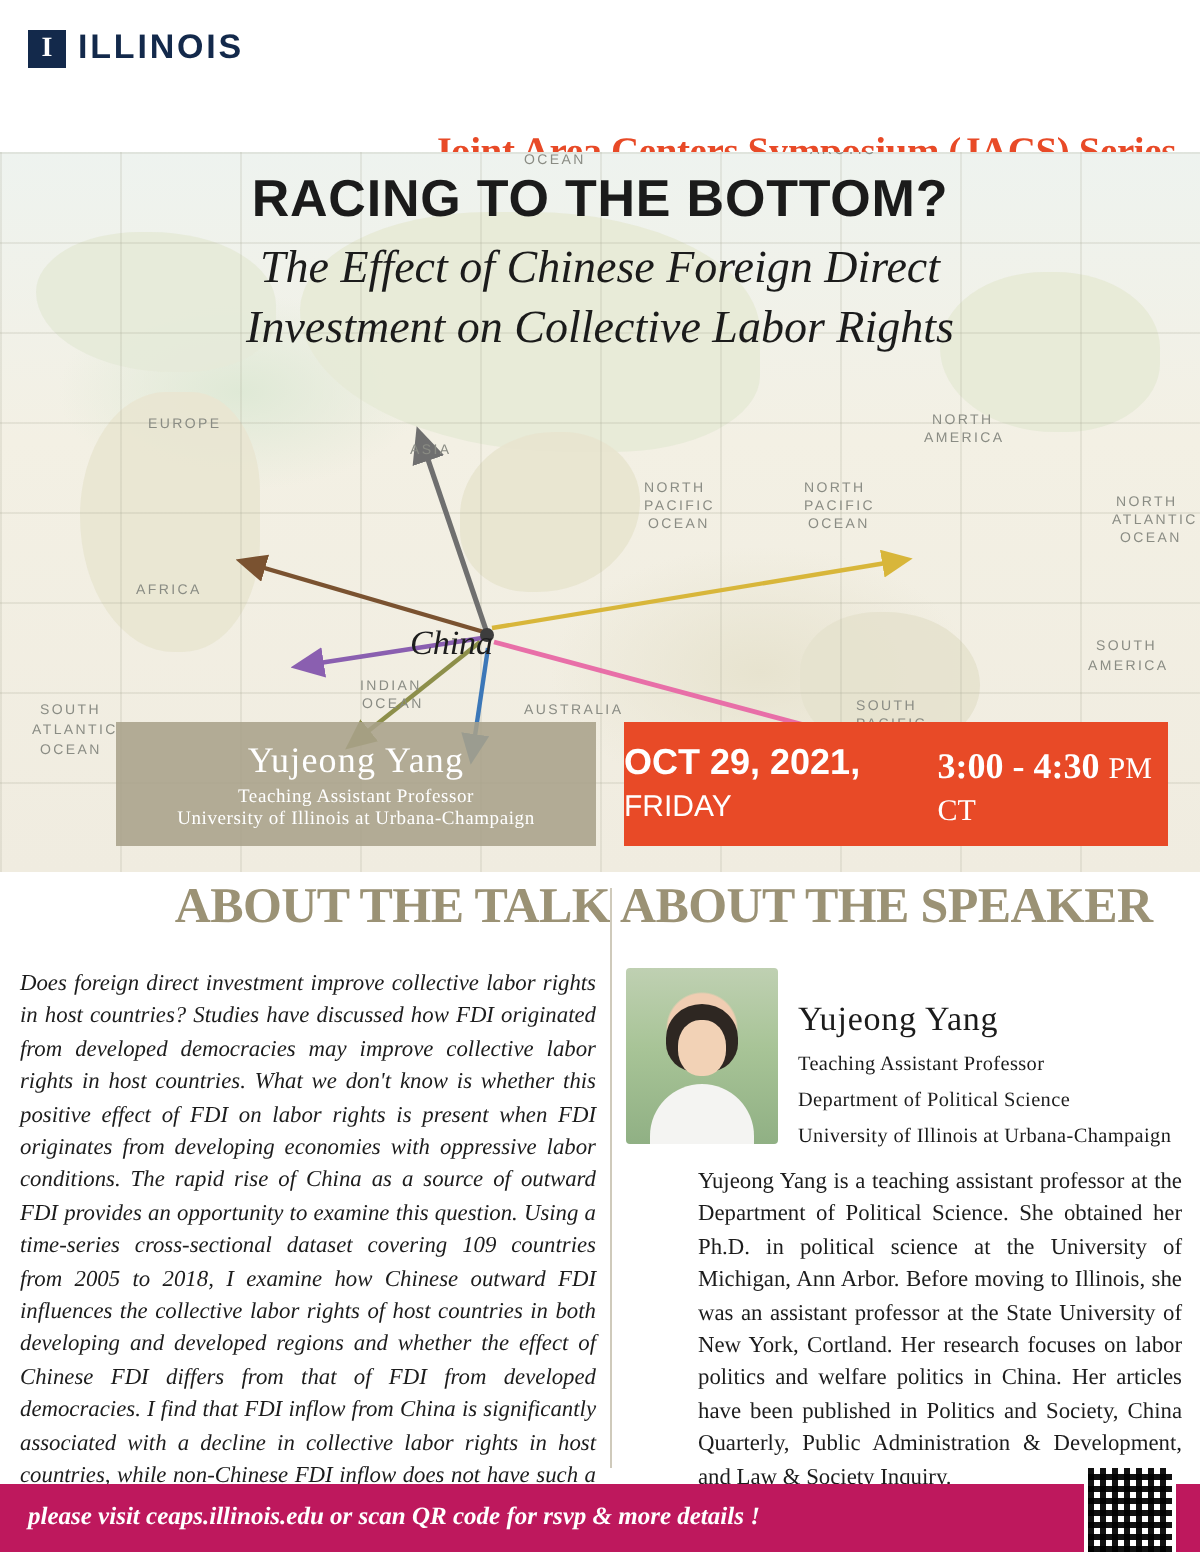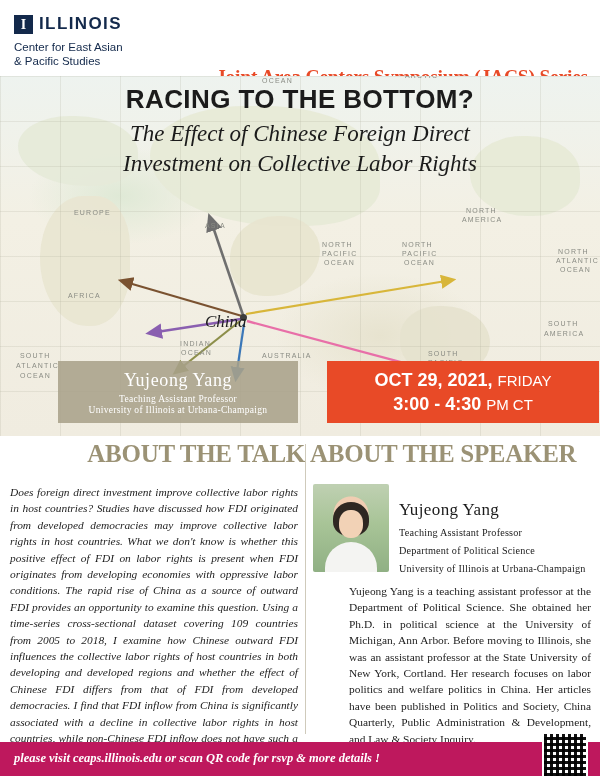--- a/index.html
+++ b/index.html
@@ -173,38 +173,37 @@
     margin-top: 3px;
   }
   .panel-speaker .org {
     font-family: "Liberation Serif", serif;
     font-size: 9.5px;
     letter-spacing: 0.3px;
     margin-top: 1px;
   }
   .panel-date {
     position: absolute;
-    left: 327px; top: 285px;
+    left: 312px; top: 285px;
     width: 272px; height: 62px;
     background: #e84a27;
     display: flex;
-    flex-direction: column;
     align-items: center;
     justify-content: center;
     color: #ffffff;
   }
   .panel-date .d1 {
     font-family: "Liberation Sans", sans-serif;
     font-weight: bold;
     font-size: 18px;
   }
   .panel-date .d1 .light { font-weight: normal; font-size: 15px; }
   .panel-date .d2 {
     margin-top: 3px;
-    font-family: Liberation Sans, sans-serif;
+    font-family: Liberation Serif, serif;
     font-weight: bold;
     font-size: 18px;
   }
   .panel-date .d2 .light { font-weight: normal; font-size: 15px; }
 
   
   .section-heads {
     position: absolute;
     left: 0; top: 440px;
     width: 600px;
@@ -342,24 +341,20 @@
   svg.arrows { position: absolute; left: 0; top: 0; }
 </style>
 </head>
 <body>
 
 <div class="header">
   <div class="illinois-block">
     <div class="illinois-row">
       <span class="il-mark">I</span>
       <span class="il-word">ILLINOIS</span>
-    </div>
-    <div class="il-unit">
-      <div>Center for East Asian</div>
-      <div>&amp; Pacific Studies</div>
     </div>
   </div>
   <div class="jacs-title">Joint Area Centers Symposium (JACS) Series</div>
 </div>
 
 <div class="banner">
   <div class="map-bg"></div>
   <div class="land a"></div>
   <div class="land b"></div>
   <div class="land c"></div>

